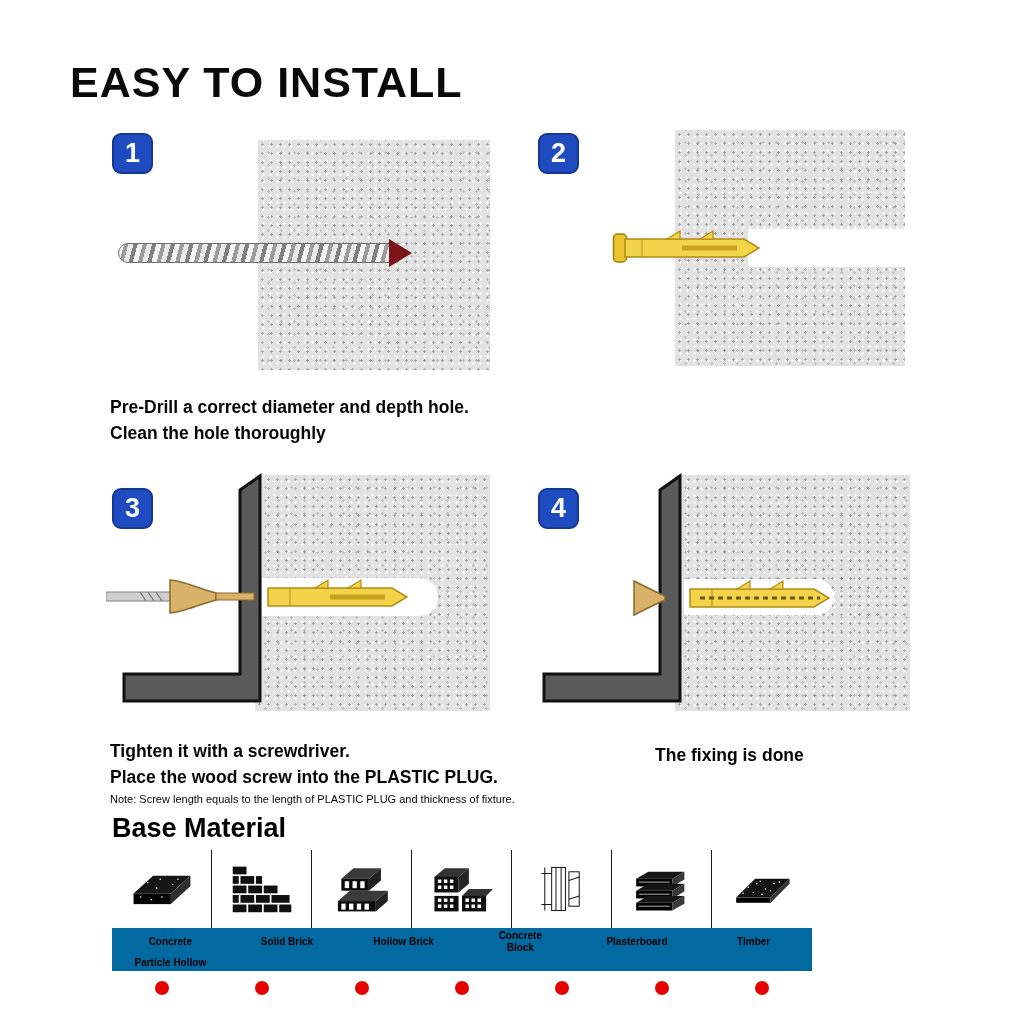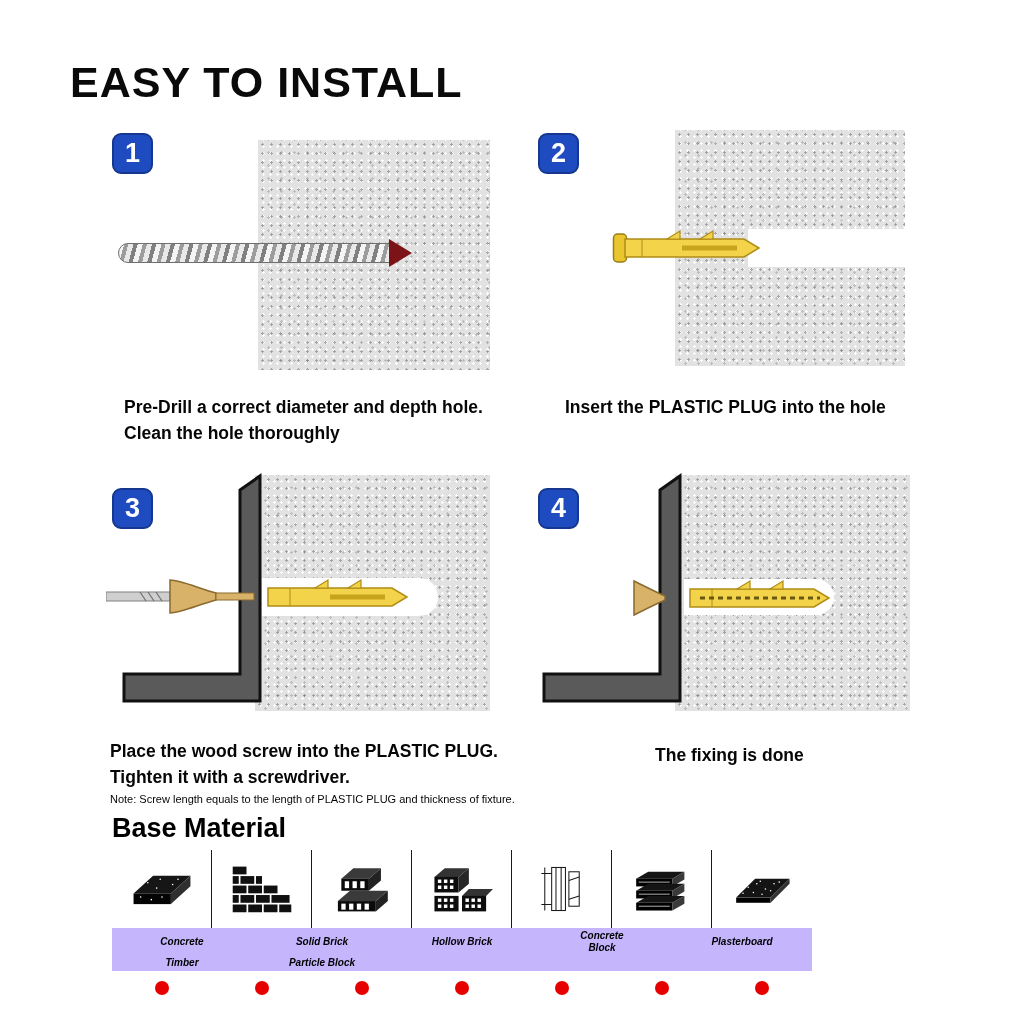--- a/index.html
+++ b/index.html
@@ -32,60 +32,59 @@
   .drill-tip{position:absolute;left:271px;top:3px;width:0;height:0;
     border-top:14px solid transparent;border-bottom:14px solid transparent;border-left:23px solid #7c1316;}
 
   .heading2{position:absolute;left:112px;top:813px;margin:0;font-size:27px;font-weight:bold;}
 
   
   .materials{position:absolute;left:112px;top:850px;width:700px;}
   .mat-icons{display:grid;grid-template-columns:repeat(7,1fr);}
   .mat-cell{height:78px;display:flex;align-items:center;justify-content:center;border-right:1.5px solid #1a1a1a;}
   .mat-cell:last-child{border-right:none;}
-  .mat-band{display:grid;grid-template-columns:repeat(5,1fr);background:#c4b5fd;min-height:25px;align-items:center;font-style:italic;}
+  .mat-band{display:grid;grid-template-columns:repeat(6,1fr);background:#0369a1;min-height:25px;align-items:center;}
   .mat-band span{display:block;text-align:center;font-size:10px;font-weight:bold;color:#000;line-height:1.15;padding:2px 0;margin:0 auto;}
   .mat-band .wrap2{max-width:50px;text-align:center;}
   .mat-dots{display:grid;grid-template-columns:repeat(7,1fr);margin-top:10px;}
   .red-dot{width:14px;height:14px;border-radius:50%;background:#e60000;margin:0 auto;}
 </style>
 </head>
 <body>
 
 <div class="page">
 
   <h1 class="title">EASY TO INSTALL</h1>
 
   <section>
     <div class="step-badge" style="left:112px;top:133px;">1</div>
     <div class="concrete" style="left:258px;top:140px;width:232px;height:230px;"></div>
     <div class="drill">
       <div class="drill-shaft"></div>
       <div class="drill-tip"></div>
     </div>
-    <div class="caption" style="left:124px;top:394px;width:420px;">
+    <div class="caption" style="left:110px;top:394px;width:420px;">
       <div>Pre-Drill a correct diameter and depth hole.</div>
       <div>Clean the hole thoroughly</div>
     </div>
   </section>
 
   <section>
     <div class="step-badge" style="left:538px;top:133px;">2</div>
     <div class="concrete" style="left:675px;top:130px;width:230px;height:236px;"></div>
     <div class="hole" style="left:748px;top:229px;width:157px;height:38px;"></div>
     <svg class="abs" style="left:612px;top:226px;" width="150" height="44" viewBox="0 0 150 44">
       <rect x="1.5" y="8" width="13" height="28" rx="4" fill="#eac62e" stroke="#9a7d14" stroke-width="1.5"></rect>
       <path d="M13,13 H132 L147,22 L132,31 H13 Z" fill="#f3d34a" stroke="#b08c17" stroke-width="1.5"></path>
       <polygon points="55,13 68,5 68,13" fill="#f3d34a" stroke="#b08c17" stroke-width="1.2"></polygon>
       <polygon points="88,13 101,5 101,13" fill="#f3d34a" stroke="#b08c17" stroke-width="1.2"></polygon>
       <rect x="70" y="19.5" width="55" height="5" fill="#c7a41c"></rect>
       <line x1="30" y1="13" x2="30" y2="31" stroke="#b08c17"></line>
     </svg>
     <div class="caption" style="left:565px;top:394px;width:370px;">
-      <div>Insert the PLASTIC PLUG into the hole</div>
     </div>
   </section>
 
   <section>
     <div class="step-badge" style="left:112px;top:488px;">3</div>
     <div class="concrete" style="left:255px;top:475px;width:235px;height:236px;"></div>
     <div class="hole" style="left:262px;top:578px;width:176px;height:38px;border-radius:0 19px 19px 0;"></div>
     <svg class="abs" style="left:260px;top:575px;" width="150" height="44" viewBox="0 0 150 44">
       <path d="M8,13 H132 L147,22 L132,31 H8 Z" fill="#f3d34a" stroke="#b08c17" stroke-width="1.5"></path>
       <polygon points="55,13 68,5 68,13" fill="#f3d34a" stroke="#b08c17" stroke-width="1.2"></polygon>
@@ -96,22 +95,22 @@
     <svg class="abs" style="left:118px;top:472px;" width="150" height="232" viewBox="0 0 150 232">
       <path d="M122,18 L142,4 L142,229 L6,229 L6,202 L122,202 Z" fill="#5a5a5a" stroke="#111" stroke-width="3"></path>
     </svg>
     <svg class="abs" style="left:106px;top:574px;" width="150" height="46" viewBox="0 0 150 46">
       <rect x="0" y="18" width="64" height="9" fill="#cfcfcf" stroke="#808080" stroke-width="1"></rect>
       <path d="M34,18 l6,9 M42,18 l6,9 M50,18 l6,9" stroke="#6f6f6f" stroke-width="1.2" fill="none"></path>
       <path d="M64,6 C74,6 92,14 110,19 L110,26 C92,31 74,39 64,39 Z" fill="#d9b26a" stroke="#8a6a2e" stroke-width="1.5"></path>
       <rect x="110" y="19" width="38" height="7" fill="#d9b26a" stroke="#8a6a2e" stroke-width="1"></rect>
     </svg>
     <div class="caption" style="left:110px;top:738px;width:430px;">
+      <div>Tighten it with a screwdriver.</div>
       <div>Place the wood screw into the PLASTIC PLUG.</div>
-      <div>Tighten it with a screwdriver.</div>
     </div>
     <div class="note" style="left:110px;top:793px;width:440px;">Note: Screw length equals to the length of PLASTIC PLUG and thickness of fixture.</div>
   </section>
 
   <section>
     <div class="step-badge" style="left:538px;top:488px;">4</div>
     <div class="concrete" style="left:675px;top:475px;width:235px;height:236px;"></div>
     <div class="hole" style="left:684px;top:579px;width:150px;height:36px;border-radius:0 18px 18px 0;"></div>
     <svg class="abs" style="left:682px;top:576px;" width="150" height="44" viewBox="0 0 150 44">
       <path d="M8,13 H132 L147,22 L132,31 H8 Z" fill="#f3d34a" stroke="#b08c17" stroke-width="1.5"></path>
@@ -290,21 +289,21 @@
 
     </div>
 
     <div class="mat-band">
       <span>Concrete</span>
       <span>Solid Brick</span>
       <span>Hollow Brick</span>
       <span class="wrap2">Concrete Block</span>
       <span>Plasterboard</span>
       <span>Timber</span>
-      <span>Particle Block</span>
+      <span>Particle Hollow</span>
     </div>
 
     <div class="mat-dots">
       <div class="red-dot"></div>
       <div class="red-dot"></div>
       <div class="red-dot"></div>
       <div class="red-dot"></div>
       <div class="red-dot"></div>
       <div class="red-dot"></div>
       <div class="red-dot"></div>

